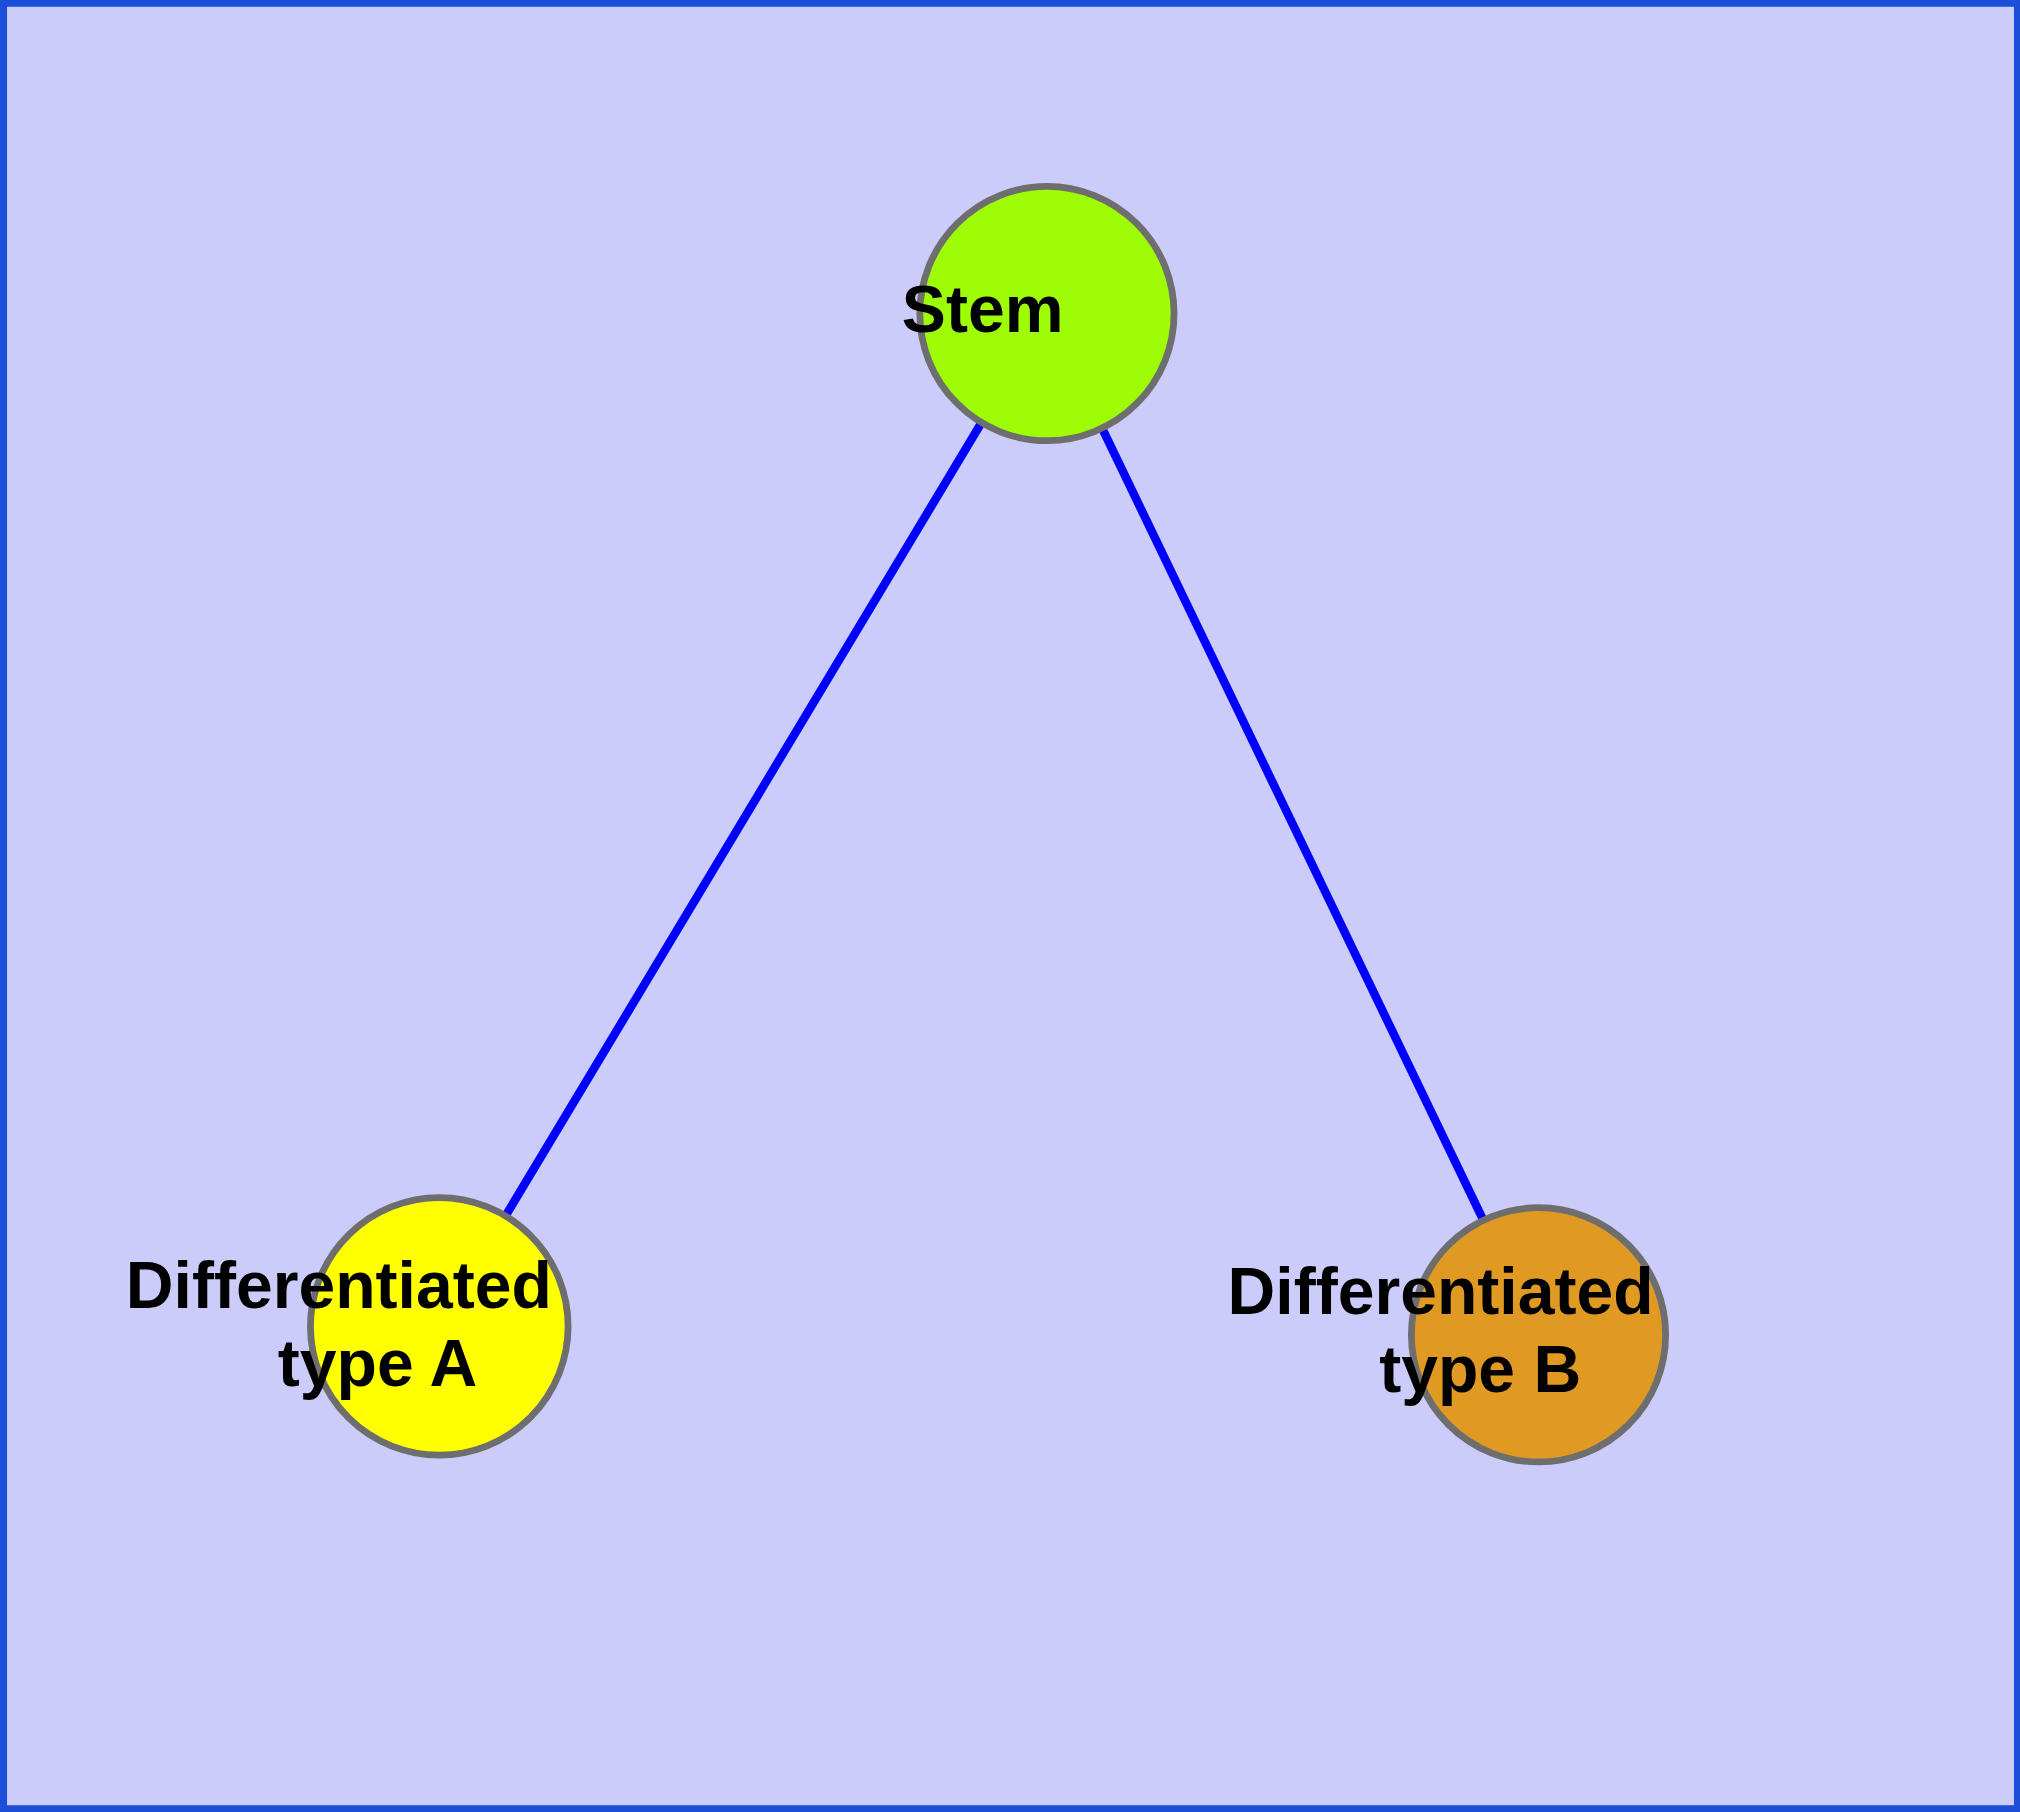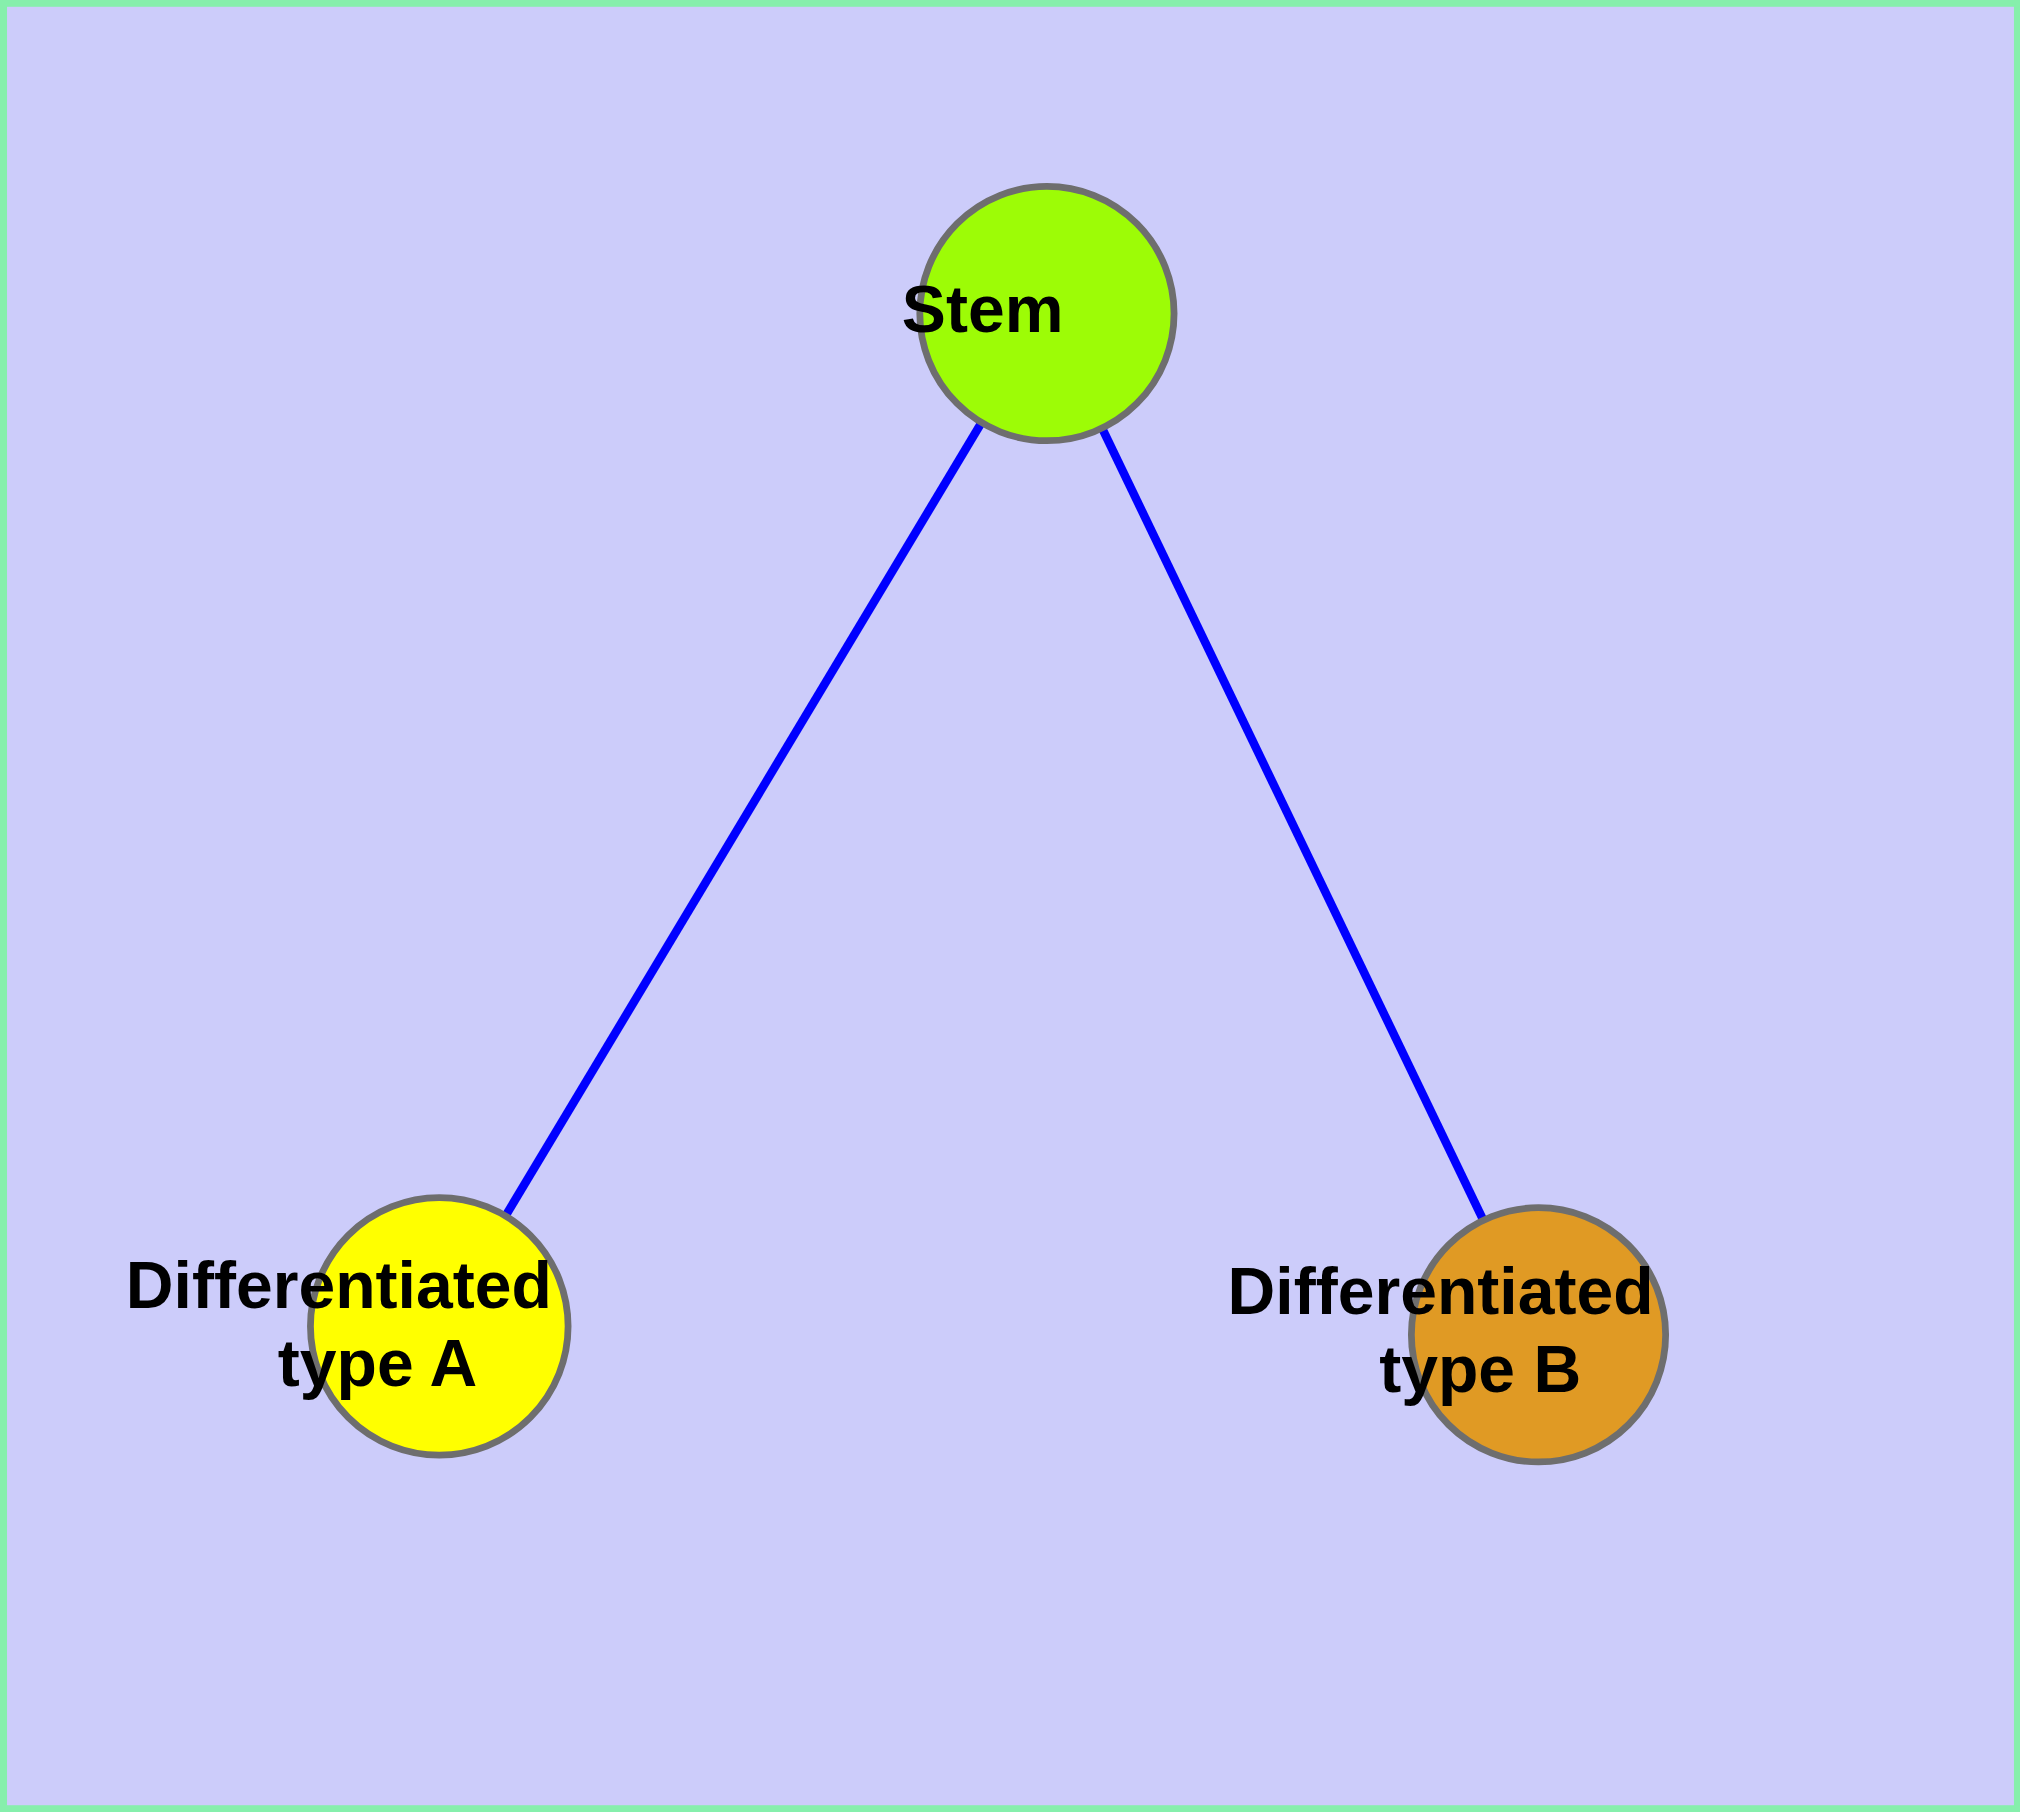--- a/index.html
+++ b/index.html
@@ -33,21 +33,21 @@
     font-weight: bold;
     fill: #000000;
     text-anchor: middle;
     dominant-baseline: middle;
     white-space: pre;
   }
 </style>
 </head>
 <body style="width: 2021px; height: 1812px; background: rgb(255, 255, 255);">
 
-<div id="graph-canvas" style="width: 2021px; height: 1812px; background: #86efac;">
+<div id="graph-canvas" style="width: 2021px; height: 1812px; background: #1d4ed8;">
   <svg id="graph-svg" viewBox="0 0 2384 2138" xmlns="http://www.w3.org/2000/svg" style="width: 2021px; height: 1812px;">
 
     <rect id="panel-rect" x="8" y="8" width="2368" height="2122" fill="#ccccfa"></rect>
 
     <g id="edges-layer">
       <line id="edge-0" x1="1235" y1="370" x2="518" y2="1565" stroke="#0000ff" stroke-width="10" stroke-linecap="butt"></line>
       <line id="edge-1" x1="1235" y1="370" x2="1815" y2="1575" stroke="#0000ff" stroke-width="10" stroke-linecap="butt"></line>
     </g>
 
     <g id="nodes-layer">

